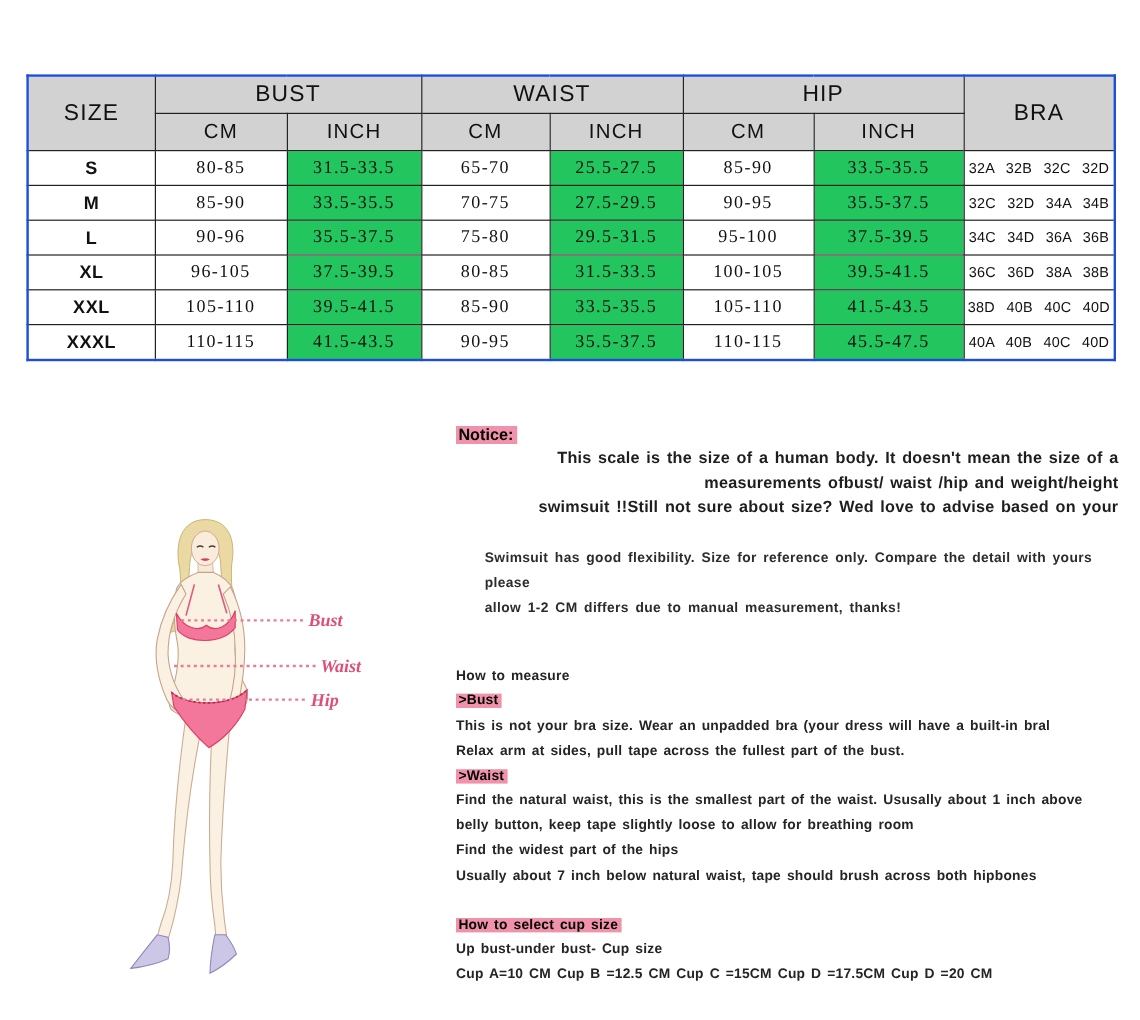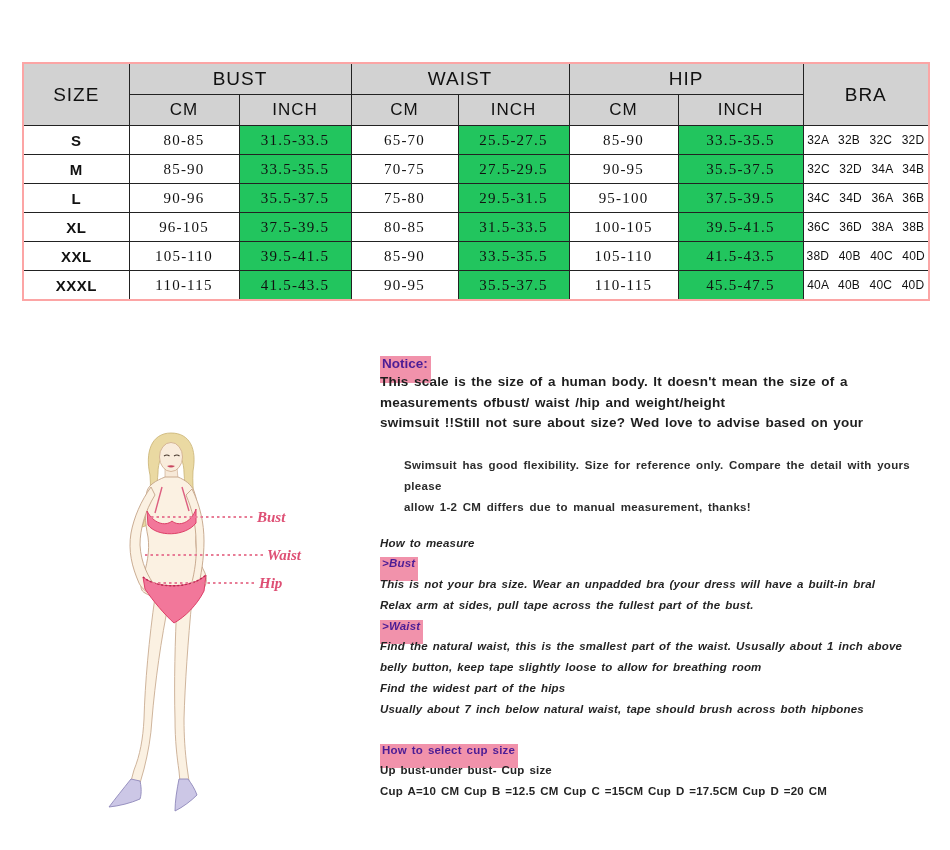--- a/index.html
+++ b/index.html
@@ -1,21 +1,21 @@
 <!DOCTYPE html>
 <html><head>
 <meta charset="utf-8">
 <style>
   html,body{margin:0;padding:0;background:#fff;}
   #sheet{position:relative;width:950px;height:850px;background:#ffffff;overflow:hidden;
          font-family:"Liberation Sans",sans-serif;}
 
   
   table.size-chart{position:absolute;left:22px;top:62px;width:906px;
-    border-collapse:collapse;table-layout:fixed;border:2px solid #fca5a5;}
+    border-collapse:collapse;table-layout:fixed;border:2px solid #1d4ed8;}
   .size-chart th,.size-chart td{border:1px solid #222;text-align:center;vertical-align:middle;
     padding:0;color:#111;overflow:hidden;white-space:nowrap;}
   .size-chart thead th{background:#d2d2d2;font-family:"Liberation Sans",sans-serif;
     font-weight:500;}
   .size-chart .h-group{font-size:19px;height:30px;letter-spacing:1px;}
   .size-chart .h-unit{font-size:17px;height:30px;letter-spacing:1px;}
   .size-chart .h-size,.size-chart .h-bra{font-size:19px;letter-spacing:1px;}
   .size-chart tbody td{height:28px;font-family:"Liberation Serif",serif;
     font-size:15px;letter-spacing:1.2px;}
   .size-chart td.c-size{font-family:"Liberation Sans",sans-serif;font-weight:bold;
@@ -24,28 +24,28 @@
   .size-chart td.c-bra{font-family:"Liberation Sans",sans-serif;font-size:12px;
     letter-spacing:0.2px;word-spacing:6px;}
 
   
   #figure-wrap{position:absolute;left:95px;top:425px;width:300px;height:400px;}
   .script-label{font-family:"Liberation Serif",serif;font-style:italic;font-weight:bold;
     font-size:15px;fill:#de4f74;}
 
   
   #notes{position:absolute;left:380px;top:354px;width:552px;color:#1e1e1e;}
-  .hl{background:#f192ab;padding:0 3px 12px 2px;color:#4c1d95;}
+  .hl{background:#f192ab;padding:0 3px 0 2px;color:#000000;}
   .notice-title{display:inline-block;font-size:13.5px;font-weight:bold;margin-bottom:1px;}
   .notice-line{font-size:13.5px;font-weight:bold;line-height:20.5px;
-    letter-spacing:0.2px;word-spacing:1.5px;}
+    letter-spacing:0.2px;word-spacing:1.5px;text-align:right;}
   .flex-block{margin-top:21px;}
   .flex-line{font-size:11.5px;font-weight:bold;line-height:21px;color:#2c2c2c;
     letter-spacing:0.3px;word-spacing:2px;margin-left:24px;}
-  .measure-block{margin-top:15px;font-style:italic;}
+  .measure-block{margin-top:36px;}
   .note-line{font-size:11.5px;font-weight:bold;line-height:20.8px;color:#242424;
     letter-spacing:0.2px;word-spacing:1.5px;}
   .cup-block{margin-top:20px;}
 </style>
 </head>
 <body>
 
 <div id="sheet">
 
   <table class="size-chart">

